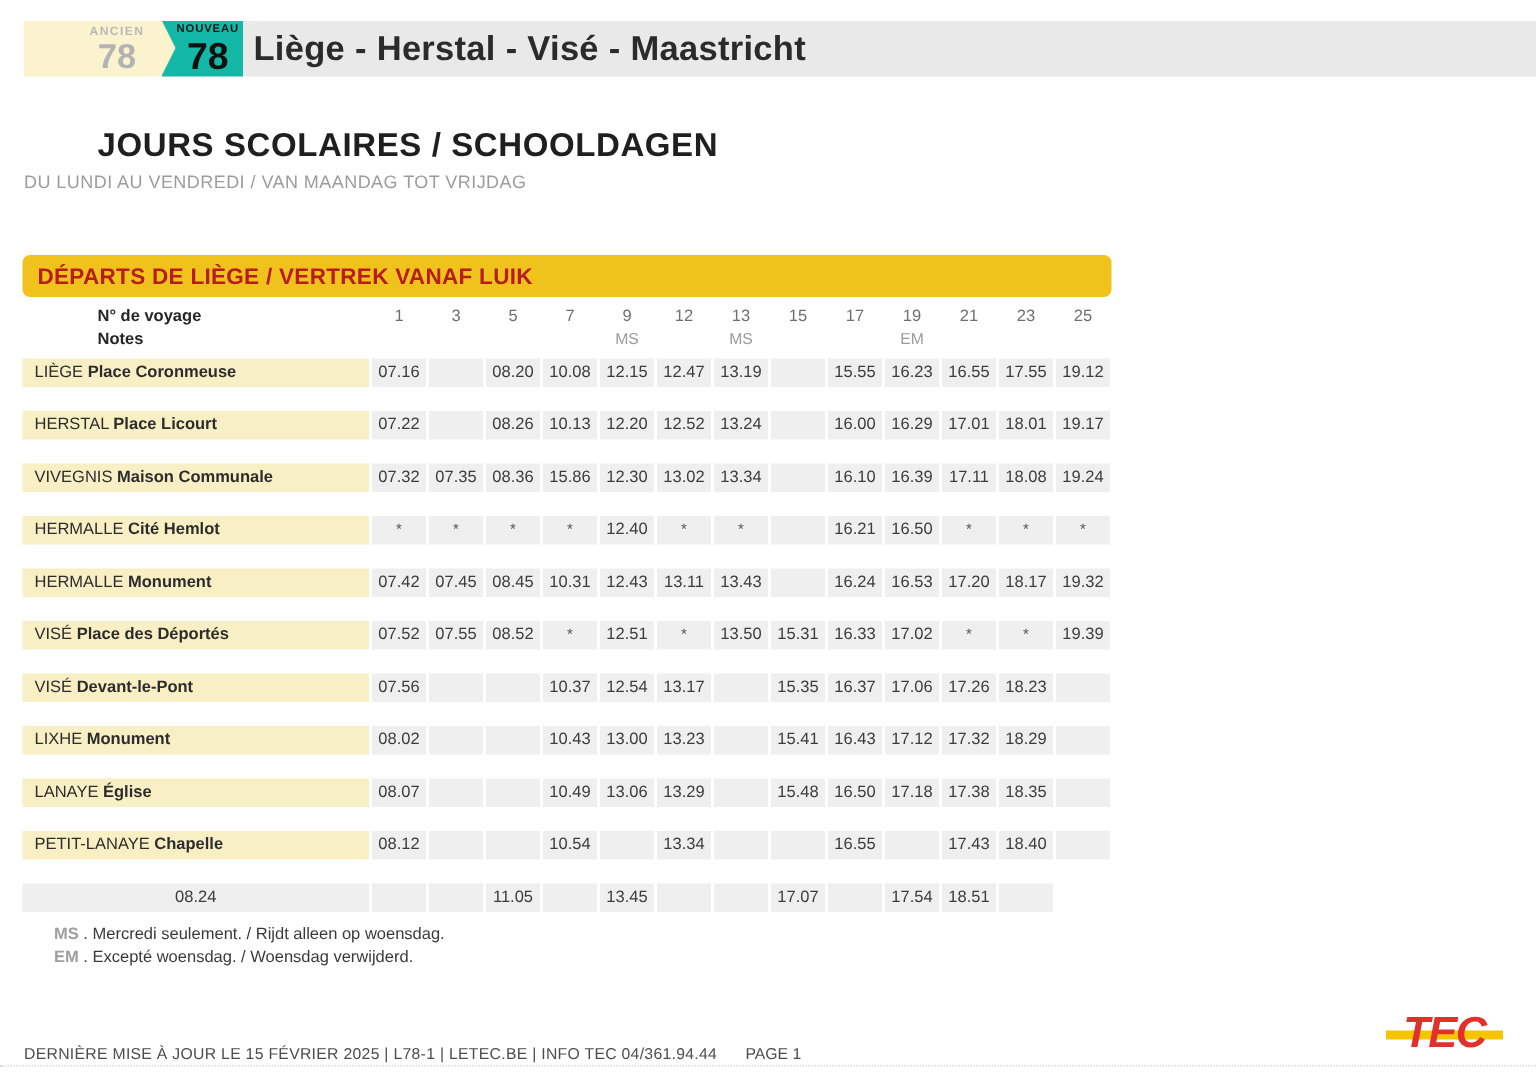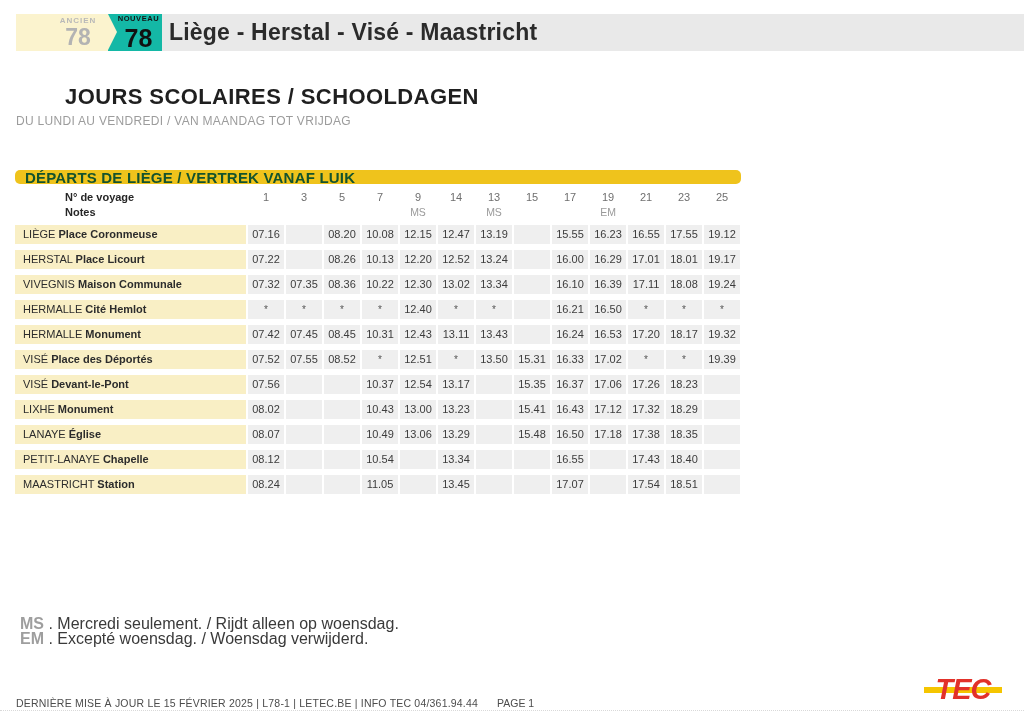--- a/index.html
+++ b/index.html
@@ -31,39 +31,39 @@
     font-size:23px;font-weight:bold;color:#2b2b2b;padding-left:7px;letter-spacing:.2px;
   }
 
   
   .sec-title{position:absolute;left:28px;top:84px;font-size:22px;font-weight:bold;color:#1f1f1f;letter-spacing:.4px;margin-left:37px;}
   .sec-sub{position:absolute;left:16px;top:114px;font-size:12px;color:#9c9c9c;letter-spacing:.3px;}
 
   
   .tt{position:absolute;left:15px;top:170px;width:726px;}
   .tt-titlebar{
-    height:14px;background:#efc31c;border-radius:5px;display:flex;align-items:center;
-    font-size:15px;font-weight:bold;color:#14532d;padding-left:10px;letter-spacing:.2px;
+    height:28px;background:#efc31c;border-radius:5px;display:flex;align-items:center;
+    font-size:15px;font-weight:bold;color:#b91c1c;padding-left:10px;letter-spacing:.2px;
   }
   .tt-grid{margin-top:6px;}
-  .tt-row{display:grid;grid-template-columns:231px repeat(13,36px);column-gap:2px;margin-bottom:6px;}
+  .tt-row{display:grid;grid-template-columns:231px repeat(13,36px);column-gap:2px;margin-bottom:16px;}
   .tt-row.hdr{margin-bottom:0;}
   .hdr .cell{background:transparent;height:15px;line-height:15px;}
   .hdr-label{font-size:11px;font-weight:bold;color:#262626;padding-left:4px;margin-left:46px;}
   .trip-num{font-size:11px;color:#6f6f6f;text-align:center;}
   .note-code{font-size:10.5px;color:#9a9a9a;text-align:center;}
   .tt-row.data .cell{height:19px;line-height:19px;}
   .stop-cell{background:#f9efc5;font-size:11px;color:#2c2c2c;padding-left:8px;white-space:nowrap;overflow:hidden;}
   .stop-cell .city{font-weight:normal;}
   .stop-cell .stop{font-weight:bold;}
   .time-cell{background:#efefef;font-size:11px;color:#3c3c3c;text-align:center;white-space:nowrap;}
   .time-cell.ast{font-size:10px;color:#555;}
 
   
-  .legend{position:absolute;left:20px;top:616px;font-size:16px;line-height:15px;}
+  .legend{position:absolute;left:36px;top:616px;font-size:11px;line-height:15px;}
   .legend .code{color:#9e9e9e;font-weight:bold;}
   .legend .txt{color:#3a3a3a;}
 
   
   .footer-left{position:absolute;left:16px;top:697px;font-size:10.5px;color:#4c4c4c;letter-spacing:.2px;}
   .footer-page{position:absolute;left:497px;top:697px;font-size:10.5px;color:#4c4c4c;}
   .cut-line{position:absolute;left:0;right:0;top:710px;border-top:1px dotted #d9d9d9;}
   .tec-logo{position:absolute;right:22px;top:672px;width:78px;height:34px;display:flex;align-items:center;justify-content:center;}
   .tec-logo .bar{position:absolute;left:0;right:0;top:15px;height:6px;background:#f5c500;}
   .tec-logo .word{position:relative;font-size:29px;font-weight:bold;font-style:italic;color:#e2312a;letter-spacing:-1px;line-height:29px;}
@@ -91,21 +91,21 @@
   <div class="tt">
     <div class="tt-titlebar">DÉPARTS DE LIÈGE / VERTREK VANAF LUIK</div>
     <div class="tt-grid">
         <div class="tt-row hdr">
           <div class="cell hdr-label">N° de voyage</div>
           <div class="cell trip-num">1</div>
           <div class="cell trip-num">3</div>
           <div class="cell trip-num">5</div>
           <div class="cell trip-num">7</div>
           <div class="cell trip-num">9</div>
-          <div class="cell trip-num">14</div>
+          <div class="cell trip-num">12</div>
           <div class="cell trip-num">13</div>
           <div class="cell trip-num">15</div>
           <div class="cell trip-num">17</div>
           <div class="cell trip-num">19</div>
           <div class="cell trip-num">21</div>
           <div class="cell trip-num">23</div>
           <div class="cell trip-num">25</div>
         </div>
         <div class="tt-row hdr" style="margin-bottom: 5px;">
           <div class="cell hdr-label">Notes</div>
@@ -153,21 +153,21 @@
           <div class="cell time-cell">16.29</div>
           <div class="cell time-cell">17.01</div>
           <div class="cell time-cell">18.01</div>
           <div class="cell time-cell">19.17</div>
         </div>
         <div class="tt-row data">
           <div class="cell stop-cell"><span class="city">VIVEGNIS </span><span class="stop">Maison Communale</span></div>
           <div class="cell time-cell">07.32</div>
           <div class="cell time-cell">07.35</div>
           <div class="cell time-cell">08.36</div>
-          <div class="cell time-cell">10.22</div>
+          <div class="cell time-cell">15.86</div>
           <div class="cell time-cell">12.30</div>
           <div class="cell time-cell">13.02</div>
           <div class="cell time-cell">13.34</div>
           <div class="cell time-cell"></div>
           <div class="cell time-cell">16.10</div>
           <div class="cell time-cell">16.39</div>
           <div class="cell time-cell">17.11</div>
           <div class="cell time-cell">18.08</div>
           <div class="cell time-cell">19.24</div>
         </div>
@@ -277,21 +277,20 @@
           <div class="cell time-cell">13.34</div>
           <div class="cell time-cell"></div>
           <div class="cell time-cell"></div>
           <div class="cell time-cell">16.55</div>
           <div class="cell time-cell"></div>
           <div class="cell time-cell">17.43</div>
           <div class="cell time-cell">18.40</div>
           <div class="cell time-cell"></div>
         </div>
         <div class="tt-row data">
-          <div class="cell stop-cell"><span class="city">MAASTRICHT </span><span class="stop">Station</span></div>
           <div class="cell time-cell">08.24</div>
           <div class="cell time-cell"></div>
           <div class="cell time-cell"></div>
           <div class="cell time-cell">11.05</div>
           <div class="cell time-cell"></div>
           <div class="cell time-cell">13.45</div>
           <div class="cell time-cell"></div>
           <div class="cell time-cell"></div>
           <div class="cell time-cell">17.07</div>
           <div class="cell time-cell"></div>

